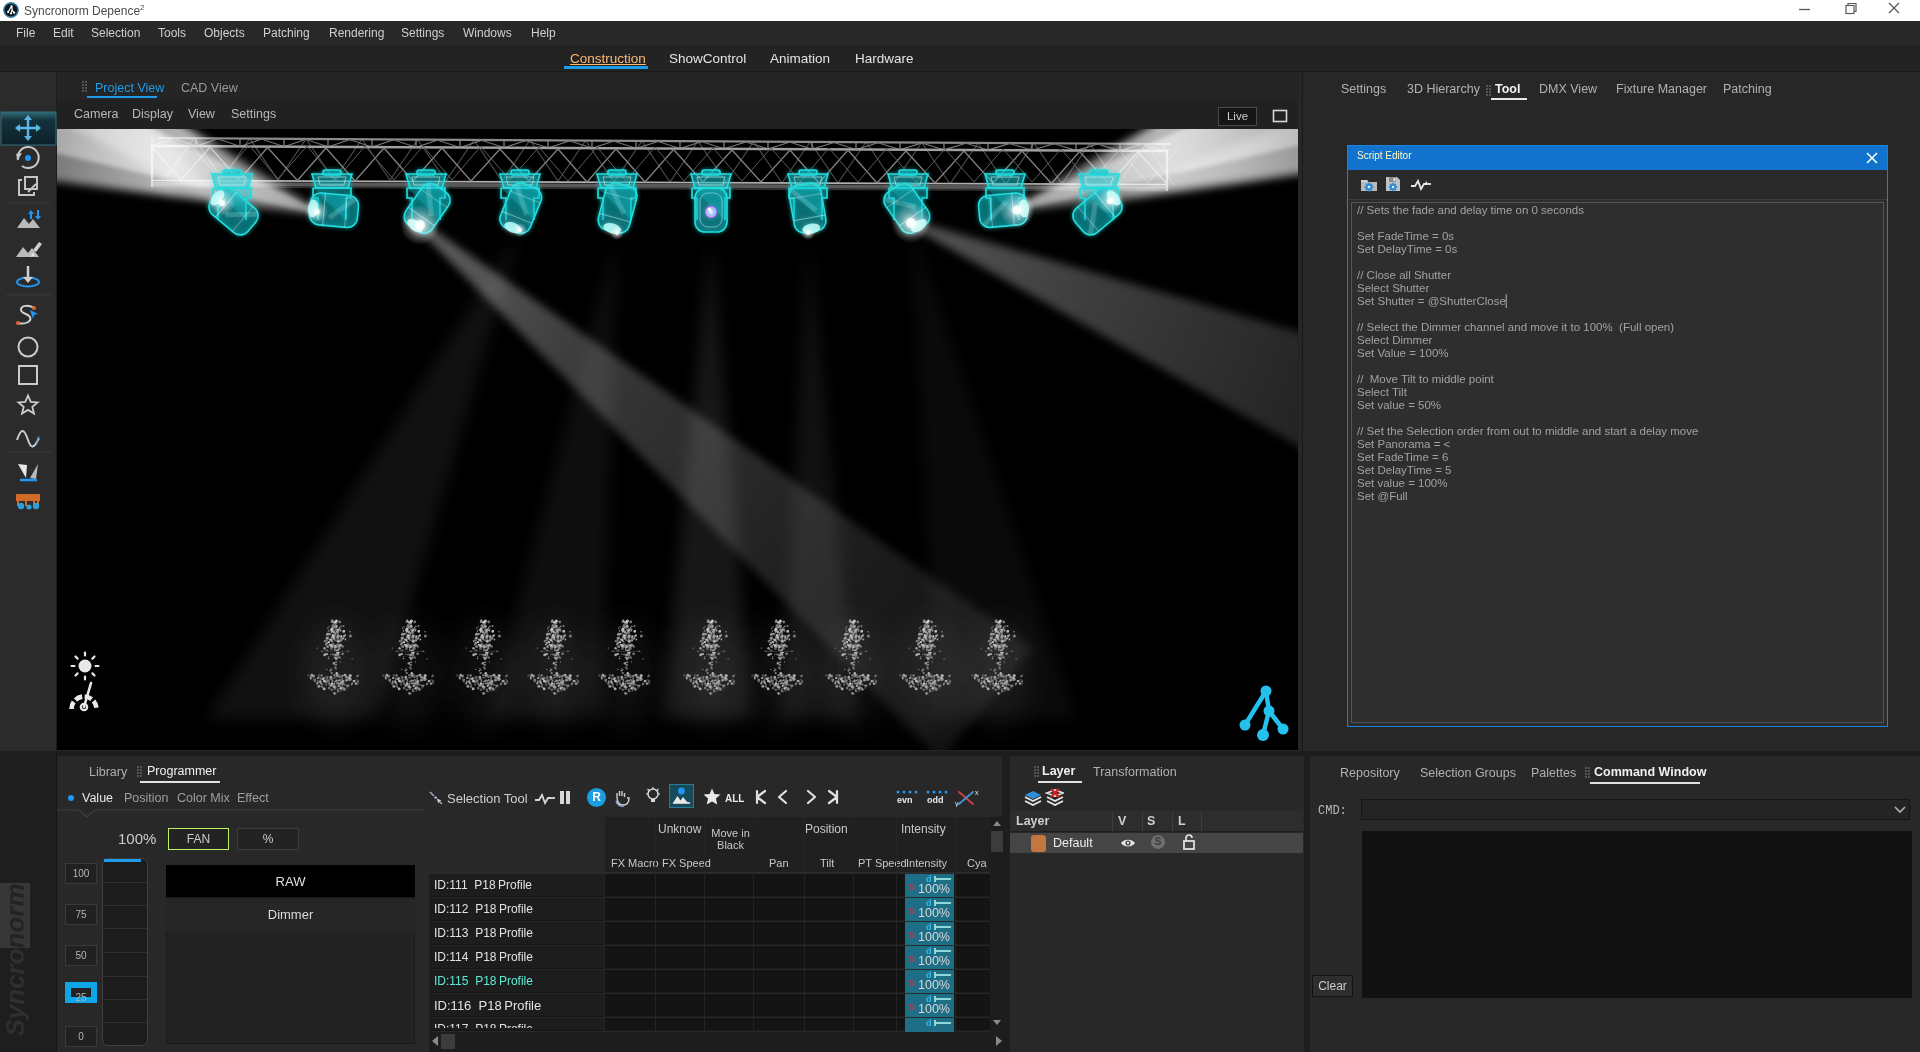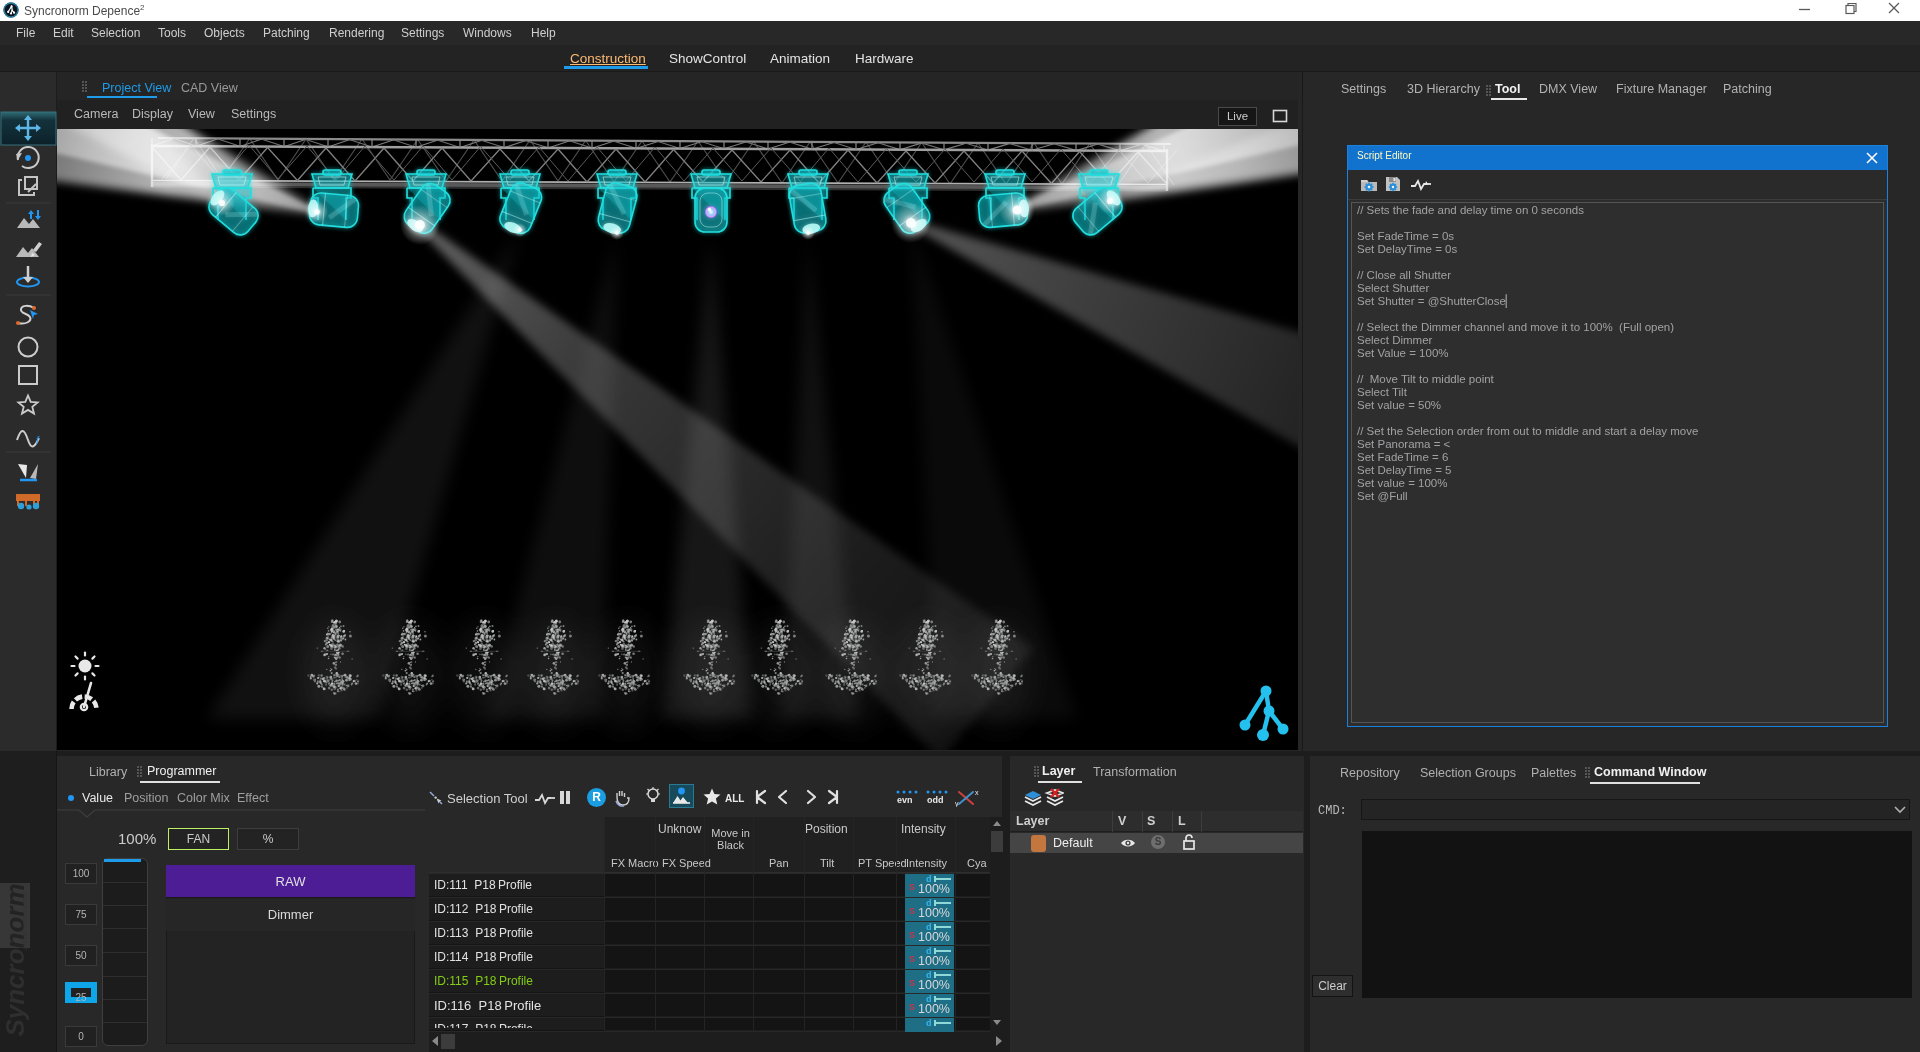--- a/index.html
+++ b/index.html
@@ -161,21 +161,21 @@
           <rect x="0" y="0" width="2" height="2"></rect>
           <rect x="3" y="0" width="2" height="2"></rect>
           <rect x="0" y="3" width="2" height="2"></rect>
           <rect x="3" y="3" width="2" height="2"></rect>
           <rect x="0" y="6" width="2" height="2"></rect>
           <rect x="3" y="6" width="2" height="2"></rect>
           <rect x="0" y="9" width="2" height="2"></rect>
           <rect x="3" y="9" width="2" height="2"></rect>
         </g>
       </svg>
-      <span class="vtab act" style="left:45px">Project View</span>
+      <span class="vtab act" style="left:38px">Project View</span>
       <span class="vtab" style="left:124px">CAD View</span>
       <div id="pvunder"></div>
     </div>
     <div id="vph2" class="abs">
       <span class="vmen" style="left:17px">Camera</span>
       <span class="vmen" style="left:75px">Display</span>
       <span class="vmen" style="left:131px">View</span>
       <span class="vmen" style="left:174px">Settings</span>
       <div id="livebtn">Live</div>
       <svg class="abs" style="left:1215px;top:9px" width="16" height="15">
@@ -1314,21 +1314,21 @@
         <div class="abs" style="left:45px;top:102px;width:46px;height:188px;background:#1c1c1c;border:1px solid #3f3f3f;border-radius:6px"></div>
         <div class="abs" style="left:47px;top:103px;width:37px;height:3px;background:#1e9be9"></div>
         <div class="abs" style="left:46px;top:126px;width:44px;height:1px;background:#2e2e2e"></div>
         <div class="abs" style="left:46px;top:149px;width:44px;height:1px;background:#2e2e2e"></div>
         <div class="abs" style="left:46px;top:172px;width:44px;height:1px;background:#2e2e2e"></div>
         <div class="abs" style="left:46px;top:196px;width:44px;height:1px;background:#2e2e2e"></div>
         <div class="abs" style="left:46px;top:220px;width:44px;height:1px;background:#2e2e2e"></div>
         <div class="abs" style="left:46px;top:243px;width:44px;height:1px;background:#2e2e2e"></div>
         <div class="abs" style="left:46px;top:266px;width:44px;height:1px;background:#2e2e2e"></div>
         <div class="abs" style="left:109px;top:109px;width:249px;height:179px;background:#232323;border:1px solid #191919"></div>
-        <div class="abs" style="left:109px;top:109px;width:249px;height:33px;background:#4c1d95;border-bottom:1px solid #1a1a1a;color:#e0e0e0;font-size:13px;text-align:center;line-height:33px">RAW</div>
+        <div class="abs" style="left:109px;top:109px;width:249px;height:33px;background:#000000;border-bottom:1px solid #1a1a1a;color:#e0e0e0;font-size:13px;text-align:center;line-height:33px">RAW</div>
         <div class="abs" style="left:109px;top:143px;width:249px;height:32px;background:#262626;color:#dadada;font-size:13px;text-align:center;line-height:32px">Dimmer</div>
       </div>
       <div class="abs" style="left:57px;top:0;width:948px;height:301px;overflow:hidden">
         <svg class="abs" style="left:371px;top:39px" width="16" height="16" viewBox="0 0 16 16">
           <g stroke="#9ad" stroke-width="1.4">
             <line x1="2" y1="2" x2="6" y2="6"></line>
             <line x1="10" y1="10" x2="14" y2="14"></line>
           </g>
           <g fill="#cfcfcf">
             <circle cx="7.6" cy="7.6" r="1.2"></circle>
@@ -1421,21 +1421,21 @@
         <div class="abs" style="left:372px;top:147px;width:175px;height:23px;background:#1d1d1d;border-bottom:1px solid #141414"></div>
         <span class="abs" style="left:377px;top:151px;font-size:12px;color:#e2e2e2">ID:112&nbsp; P18 Profile</span>
         <div class="abs" style="left:547px;top:147px;width:386px;height:23px;background:#141414;border-bottom:1px solid #1d1d1d"></div>
         <div class="abs" style="left:372px;top:171px;width:175px;height:23px;background:#1d1d1d;border-bottom:1px solid #141414"></div>
         <span class="abs" style="left:377px;top:175px;font-size:12px;color:#e2e2e2">ID:113&nbsp; P18 Profile</span>
         <div class="abs" style="left:547px;top:171px;width:386px;height:23px;background:#141414;border-bottom:1px solid #1d1d1d"></div>
         <div class="abs" style="left:372px;top:195px;width:175px;height:23px;background:#1d1d1d;border-bottom:1px solid #141414"></div>
         <span class="abs" style="left:377px;top:199px;font-size:12px;color:#e2e2e2">ID:114&nbsp; P18 Profile</span>
         <div class="abs" style="left:547px;top:195px;width:386px;height:23px;background:#141414;border-bottom:1px solid #1d1d1d"></div>
         <div class="abs" style="left:372px;top:219px;width:175px;height:23px;background:#1d1d1d;border-bottom:1px solid #141414"></div>
-        <span class="abs" style="left:377px;top:223px;font-size:12px;color:#84cc16">ID:115&nbsp; P18 Profile</span>
+        <span class="abs" style="left:377px;top:223px;font-size:12px;color:#5eead4">ID:115&nbsp; P18 Profile</span>
         <div class="abs" style="left:547px;top:219px;width:386px;height:23px;background:#141414;border-bottom:1px solid #1d1d1d"></div>
         <div class="abs" style="left:372px;top:243px;width:175px;height:23px;background:#1d1d1d;border-bottom:1px solid #141414"></div>
         <span class="abs" style="left:377px;top:247px;font-size:13px;color:#e2e2e2">ID:116&nbsp; P18 Profile</span>
         <div class="abs" style="left:547px;top:243px;width:386px;height:23px;background:#141414;border-bottom:1px solid #1d1d1d"></div>
         <div class="abs" style="left:372px;top:267px;width:175px;height:13px;background:#1d1d1d;border-bottom:1px solid #141414"></div>
         <span class="abs" style="left:377px;top:271px;font-size:12px;color:#e2e2e2;clip-path:inset(0 0 8px 0)">ID:117&nbsp; P18 Profile</span>
         <div class="abs" style="left:547px;top:267px;width:386px;height:13px;background:#141414;border-bottom:1px solid #1d1d1d"></div>
         <div class="abs" style="left:547px;top:66px;width:1px;height:225px;background:#242424"></div>
         <div class="abs" style="left:598px;top:66px;width:1px;height:225px;background:#242424"></div>
         <div class="abs" style="left:647px;top:66px;width:1px;height:225px;background:#242424"></div>

